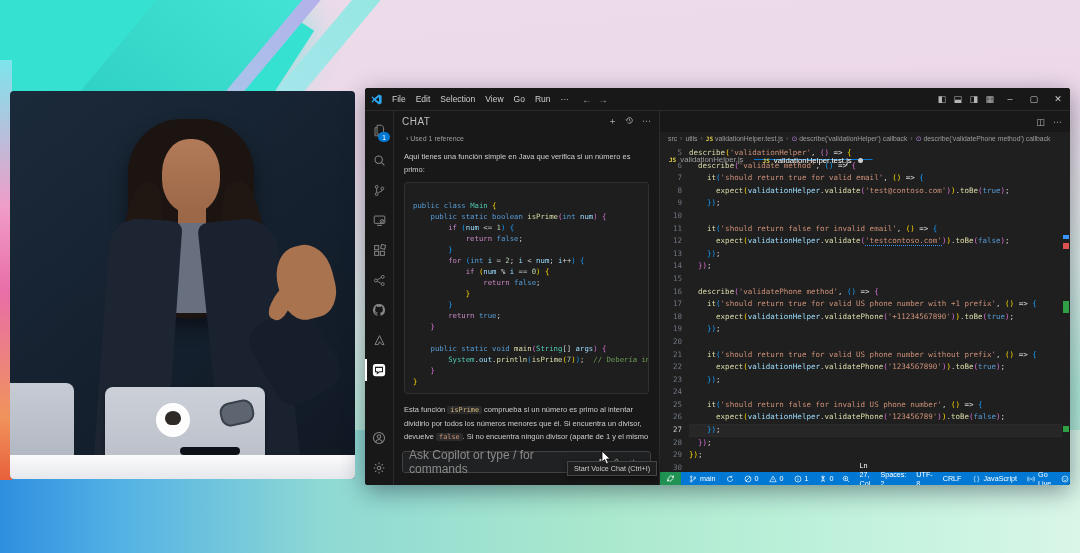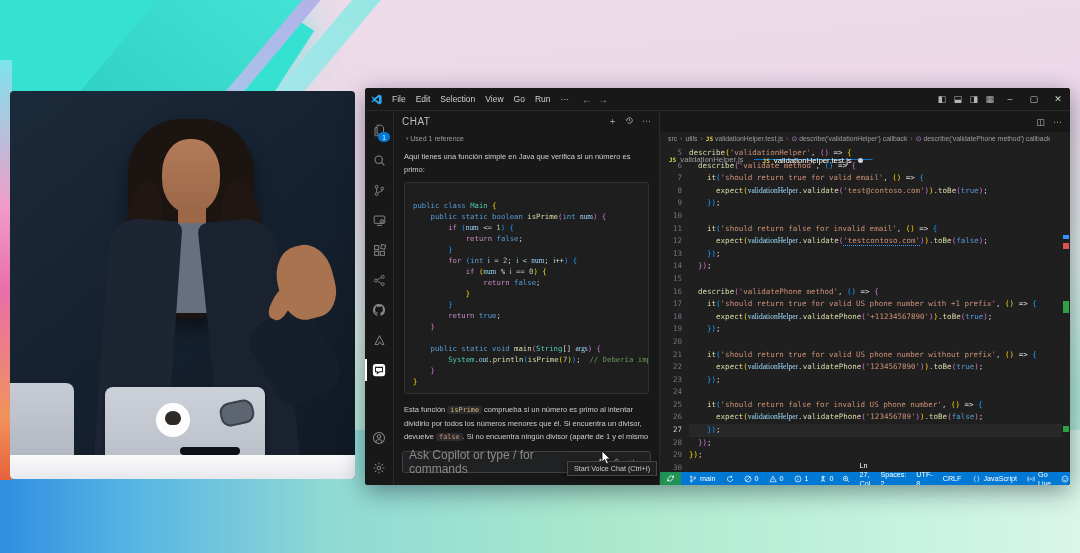--- a/index.html
+++ b/index.html
@@ -106,21 +106,21 @@
   #code-area{flex:1;position:relative;overflow:hidden;font-family:"DejaVu Sans Mono",monospace;font-size:7.5px;line-height:12.6px;}
   #editor-lines{position:absolute;left:0;top:2px;right:8px;}
   .cl{display:flex;height:12.6px;white-space:pre;}
   .cl .ln{width:22px;flex:0 0 22px;text-align:right;color:#6e7681;padding-right:7px;user-select:none;}
   .cl.cur .ln{color:#c6c6c6;}
   .cl.cur .lc-wrap{background:rgba(255,255,255,.04);box-shadow:inset 0 -1px 0 #2a2a2a, inset 0 1px 0 #2a2a2a;}
   .lc-wrap{flex:1;}
   #overview-ruler{position:absolute;right:0;top:0;width:8px;bottom:0;background:#1f1f1f;}
   .ovr-mark{position:absolute;left:1px;width:6px;height:4px;}
   
-  .tk-kw{color:#569cd6;} .tk-ctrl{color:#c586c0;} .tk-fn{color:#dcdcaa;} .tk-var{color:#9cdcfe;font-family:Liberation Serif, serif;}
+  .tk-kw{color:#569cd6;} .tk-ctrl{color:#c586c0;} .tk-fn{color:#dcdcaa;} .tk-var{color:#9cdcfe;}
   .tk-str{color:#ce9178;} .tk-num{color:#b5cea8;} .tk-cmt{color:#6a9955;} .tk-pun{color:#d4d4d4;}
   .tk-type{color:#4ec9b0;} .tk-p1{color:#ffd700;} .tk-p2{color:#da70d6;} .tk-p3{color:#179fff;}
   .tk-ws{color:#d4d4d4;} .tk-sp{border-bottom:1px dotted #3794ff;}
 
   
   #statusbar{height:13px;flex:0 0 13px;background:#0078d4;display:flex;align-items:center;font-size:7.2px;color:#ffffff;}
   #remote-seg{background:#1f9254;height:100%;display:flex;align-items:center;padding:0 6px;}
   #status-left{display:flex;align-items:center;gap:2px;padding-left:4px;}
   #status-right{margin-left:auto;display:flex;align-items:center;gap:2px;padding-right:6px;}
   .sb-item{display:flex;align-items:center;gap:3px;padding:0 4px;height:13px;}

